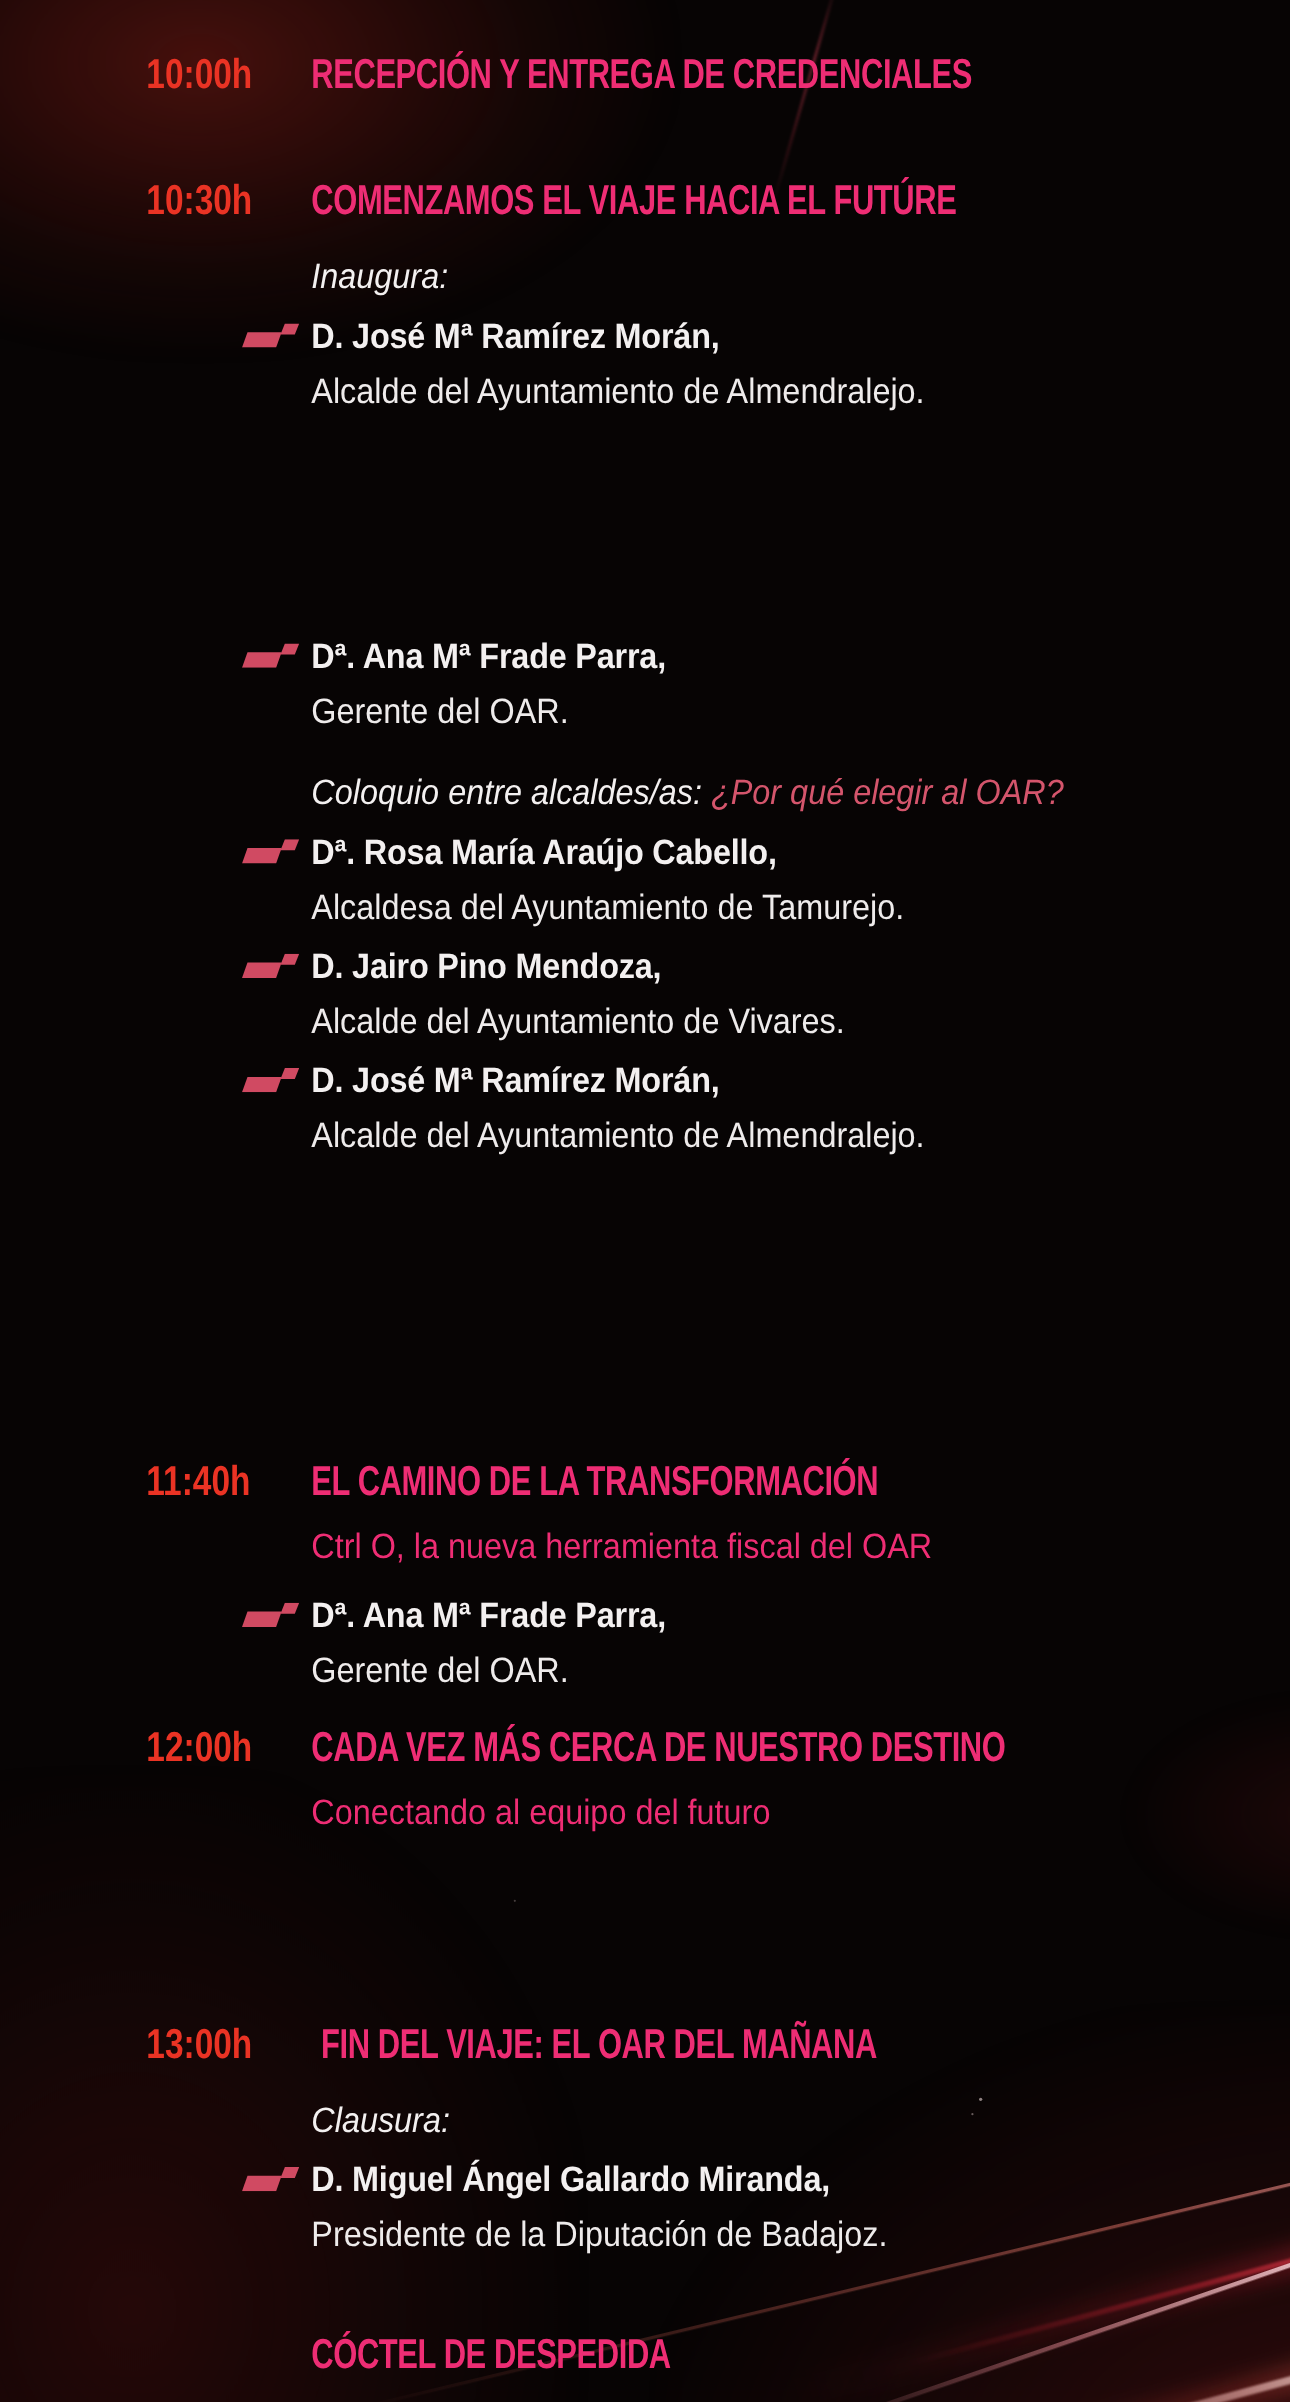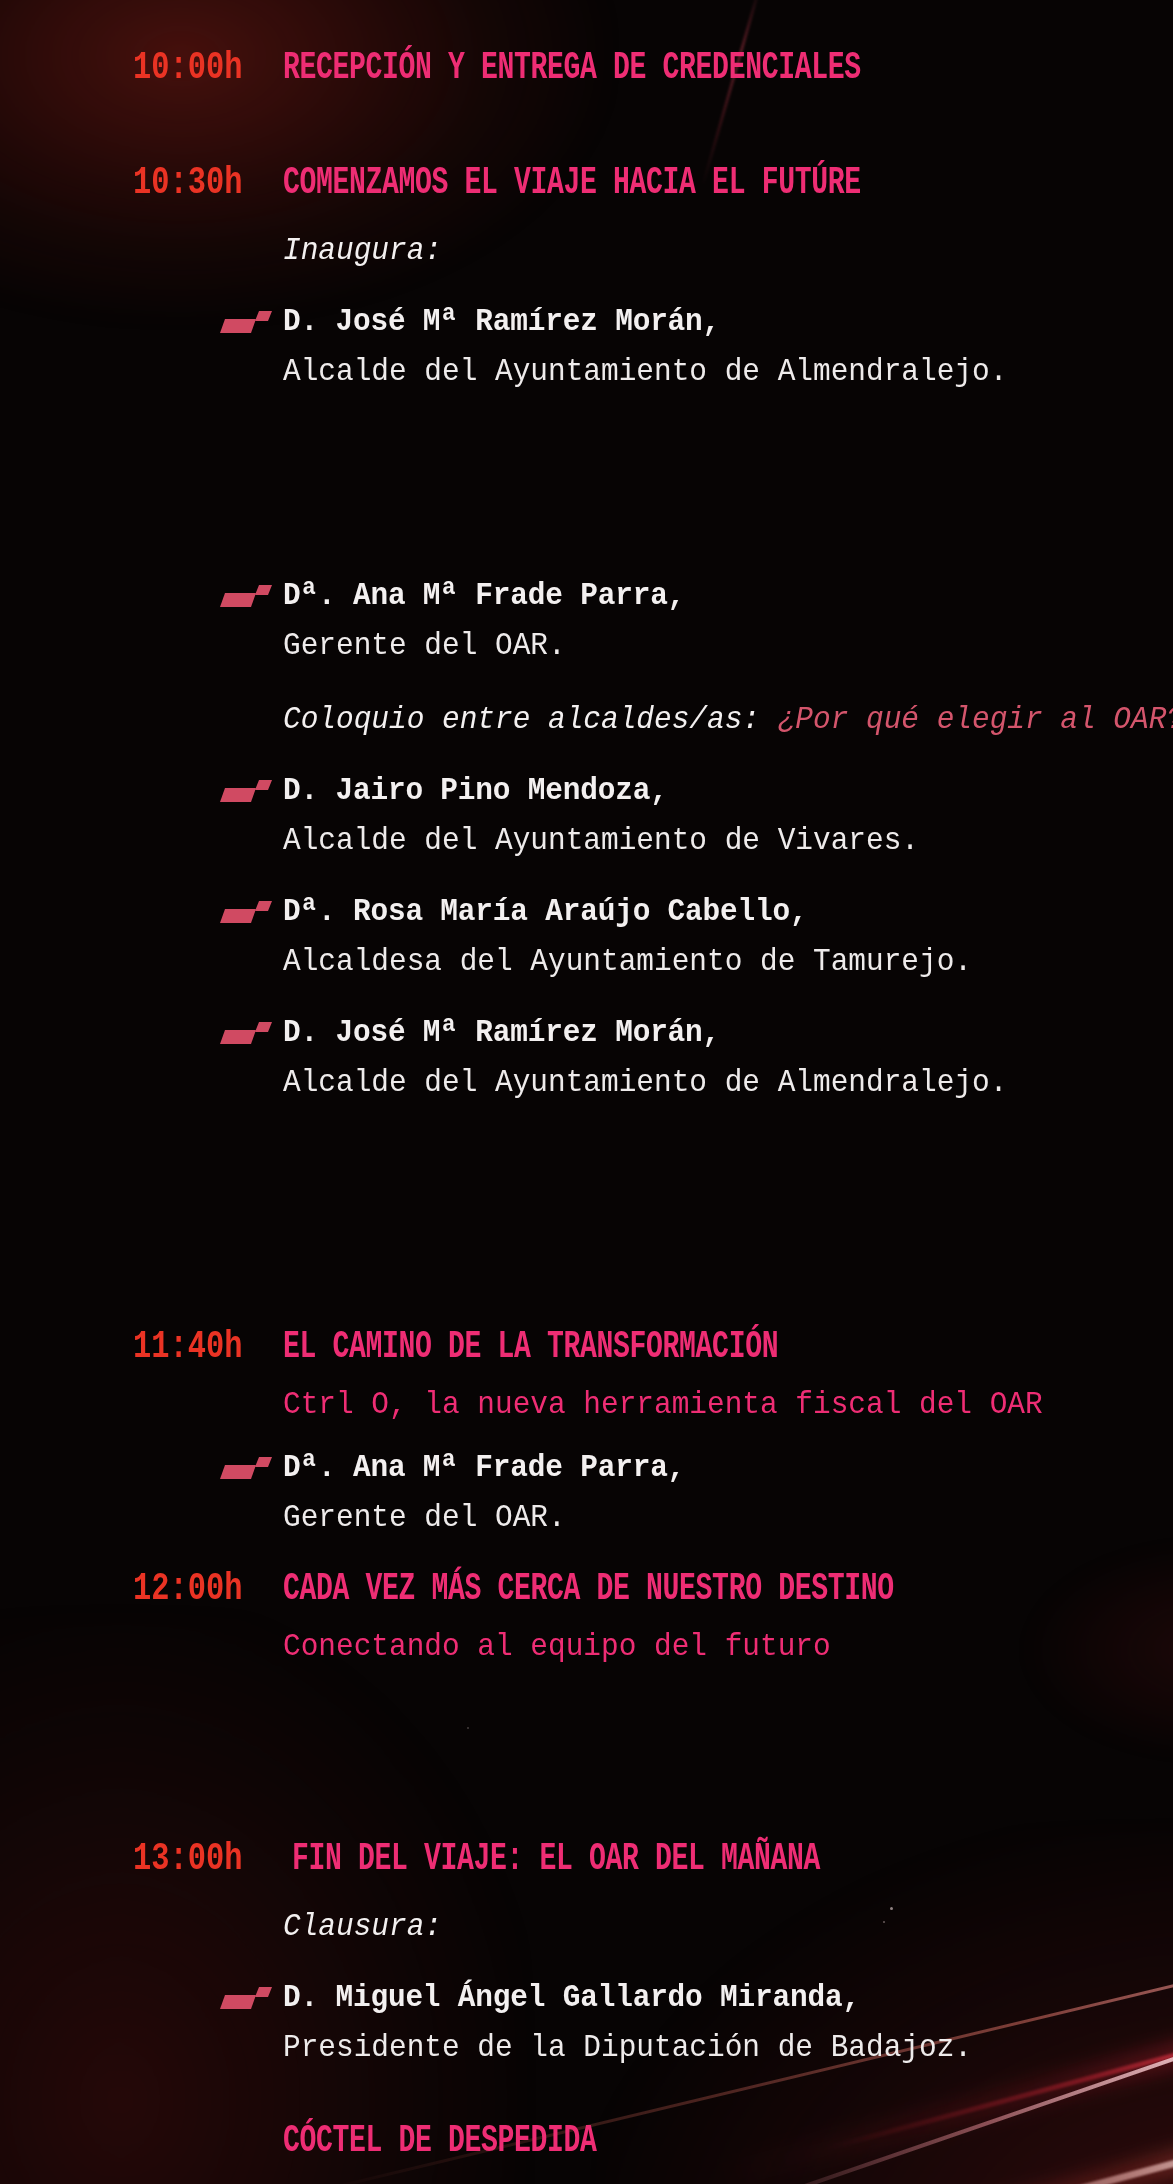--- a/index.html
+++ b/index.html
@@ -1,21 +1,21 @@
 <!DOCTYPE html>
 <html><head>
 <meta charset="utf-8">
 <style>
   html,body { margin:0; padding:0; background:#000; }
   .poster {
     position:relative;
     width:1173px; height:2184px;
     background:#070404;
     overflow:hidden;
-    font-family:Liberation Mono, monospace;
+    font-family:Liberation Sans, sans-serif;
   }
 
   
   .bg-layer { position:absolute; inset:0; z-index:0; }
   .bg-layer > div { position:absolute; }
 
   .glow-top-left {
     left:-170px; top:-160px; width:780px; height:480px;
     background:radial-gradient(ellipse at 45% 45%, rgba(122,26,20,.55), rgba(70,14,10,.22) 50%, rgba(0,0,0,0) 72%);
     filter:blur(8px);
@@ -121,21 +121,21 @@
     font-style:italic; font-size:32px; color:var(--c-text);
     line-height:50px; margin-top:22px !important;
   }
   .body > .speaker:first-child { margin-top:22px; }
   .colloquy {
     font-style:italic; font-size:32px; color:var(--c-text);
     line-height:50px; margin-top:24px !important;
   }
   .colloquy .rose { color:var(--c-rose); }
 
-  .speaker { position:relative; margin-top:21px; }
+  .speaker { position:relative; margin-top:4px; }
   .speaker .name {
     font-size:32px; font-weight:700; color:var(--c-text);
     line-height:50px; letter-spacing:-.2px;
   }
   .speaker .role {
     font-size:32px; font-weight:400; color:var(--c-text-dim);
     line-height:50px;
   }
   .speaker-icon {
     position:absolute; left:-63px; top:14px; width:52px; height:22px;
@@ -224,32 +224,32 @@
           <p class="role line-scale">Gerente del OAR.</p>
         </div>
         <p class="colloquy line-scale"><span>Coloquio entre alcaldes/as: </span><span class="rose">¿Por qué elegir al OAR?</span></p>
         <div class="speaker">
           <span class="speaker-icon">
               <svg viewBox="0 0 52 22" width="52" height="22">
                 <polygon points="5,8 36,8 31,22 0,22"></polygon>
                 <polygon points="39,0 52,0 48,10 35,10"></polygon>
               </svg>
             </span>
+          <p class="name line-scale">Dª. Rosa María Araújo Cabello,</p>
+          <p class="role line-scale">Alcaldesa del Ayuntamiento de Tamurejo.</p>
+        </div>
+        <div class="speaker">
+          <span class="speaker-icon">
+              <svg viewBox="0 0 52 22" width="52" height="22">
+                <polygon points="5,8 36,8 31,22 0,22"></polygon>
+                <polygon points="39,0 52,0 48,10 35,10"></polygon>
+              </svg>
+            </span>
           <p class="name line-scale">D. Jairo Pino Mendoza,</p>
           <p class="role line-scale">Alcalde del Ayuntamiento de Vivares.</p>
-        </div>
-        <div class="speaker">
-          <span class="speaker-icon">
-              <svg viewBox="0 0 52 22" width="52" height="22">
-                <polygon points="5,8 36,8 31,22 0,22"></polygon>
-                <polygon points="39,0 52,0 48,10 35,10"></polygon>
-              </svg>
-            </span>
-          <p class="name line-scale">Dª. Rosa María Araújo Cabello,</p>
-          <p class="role line-scale">Alcaldesa del Ayuntamiento de Tamurejo.</p>
         </div>
         <div class="speaker">
           <span class="speaker-icon">
               <svg viewBox="0 0 52 22" width="52" height="22">
                 <polygon points="5,8 36,8 31,22 0,22"></polygon>
                 <polygon points="39,0 52,0 48,10 35,10"></polygon>
               </svg>
             </span>
           <p class="name line-scale">D. José Mª Ramírez Morán,</p>
           <p class="role line-scale">Alcalde del Ayuntamiento de Almendralejo.</p>

